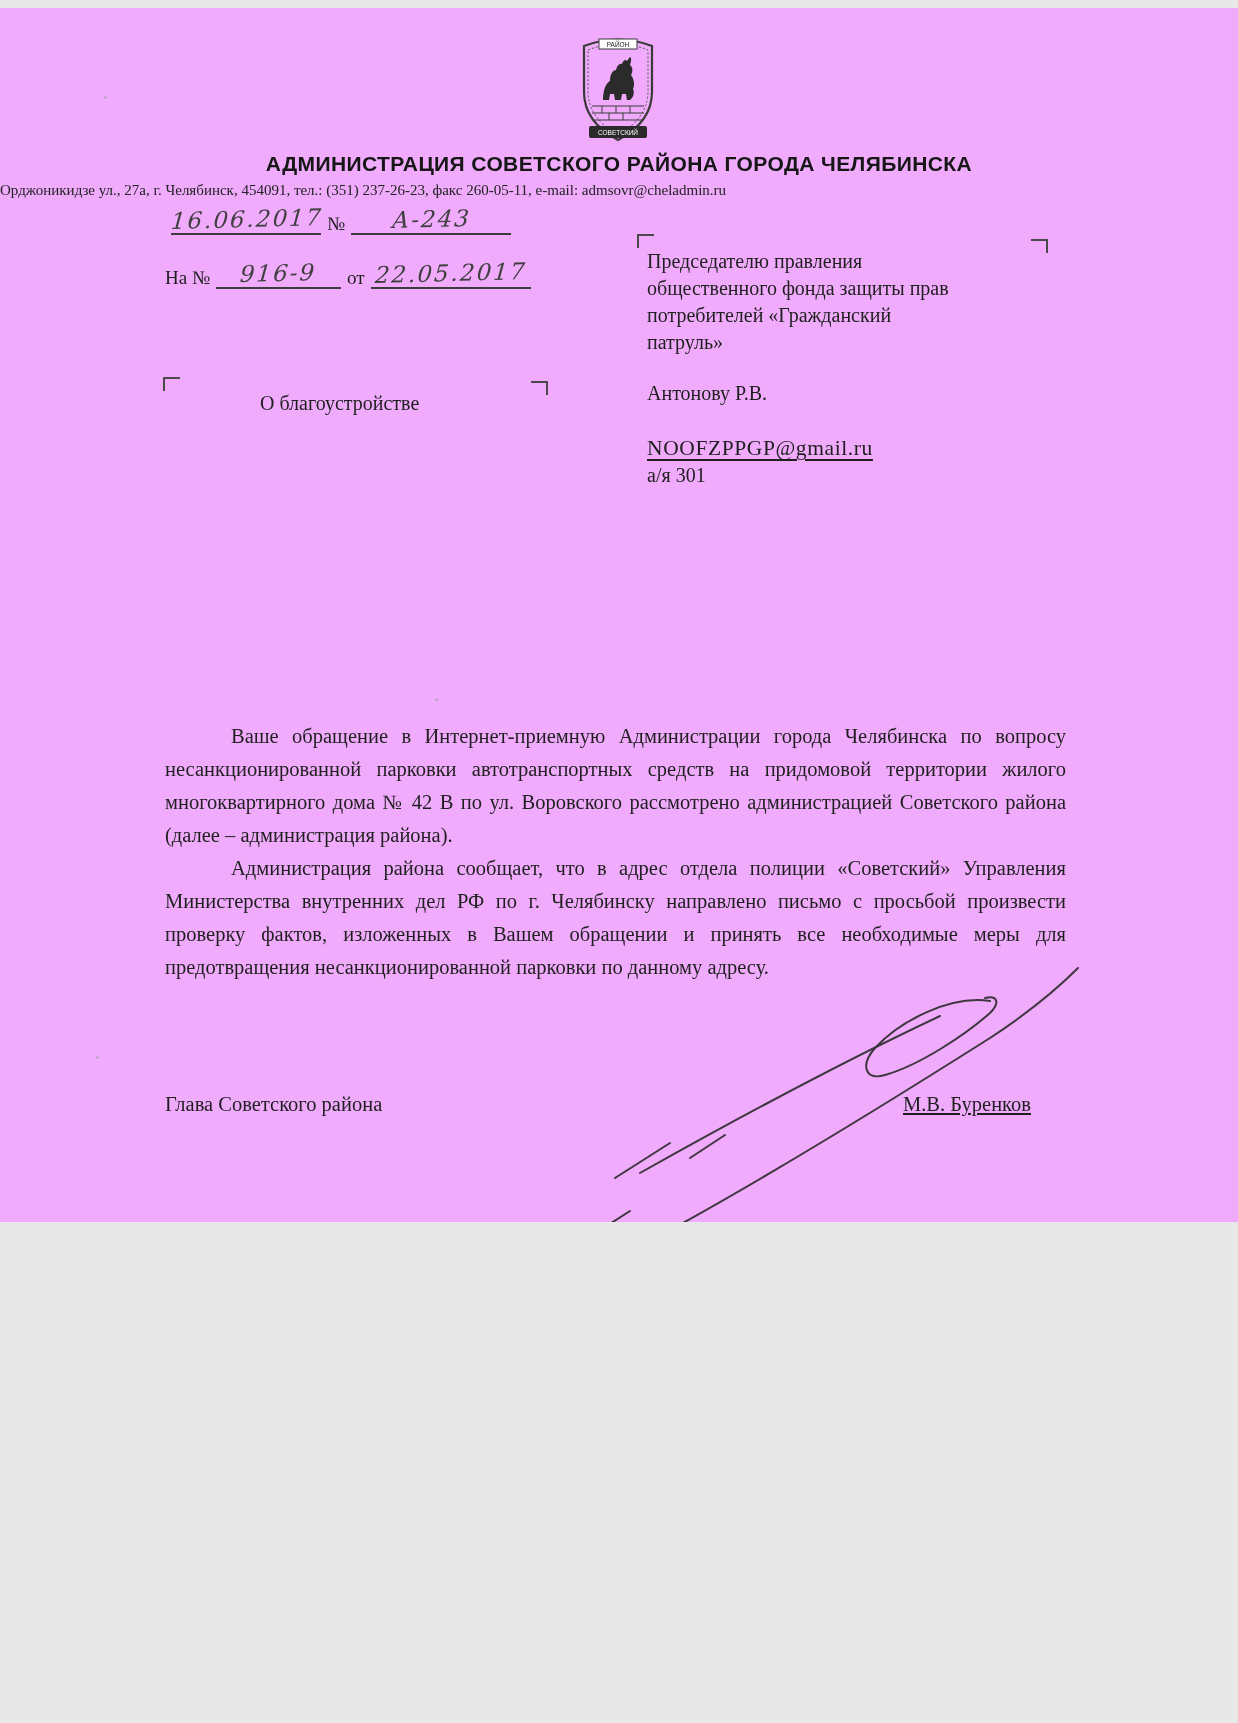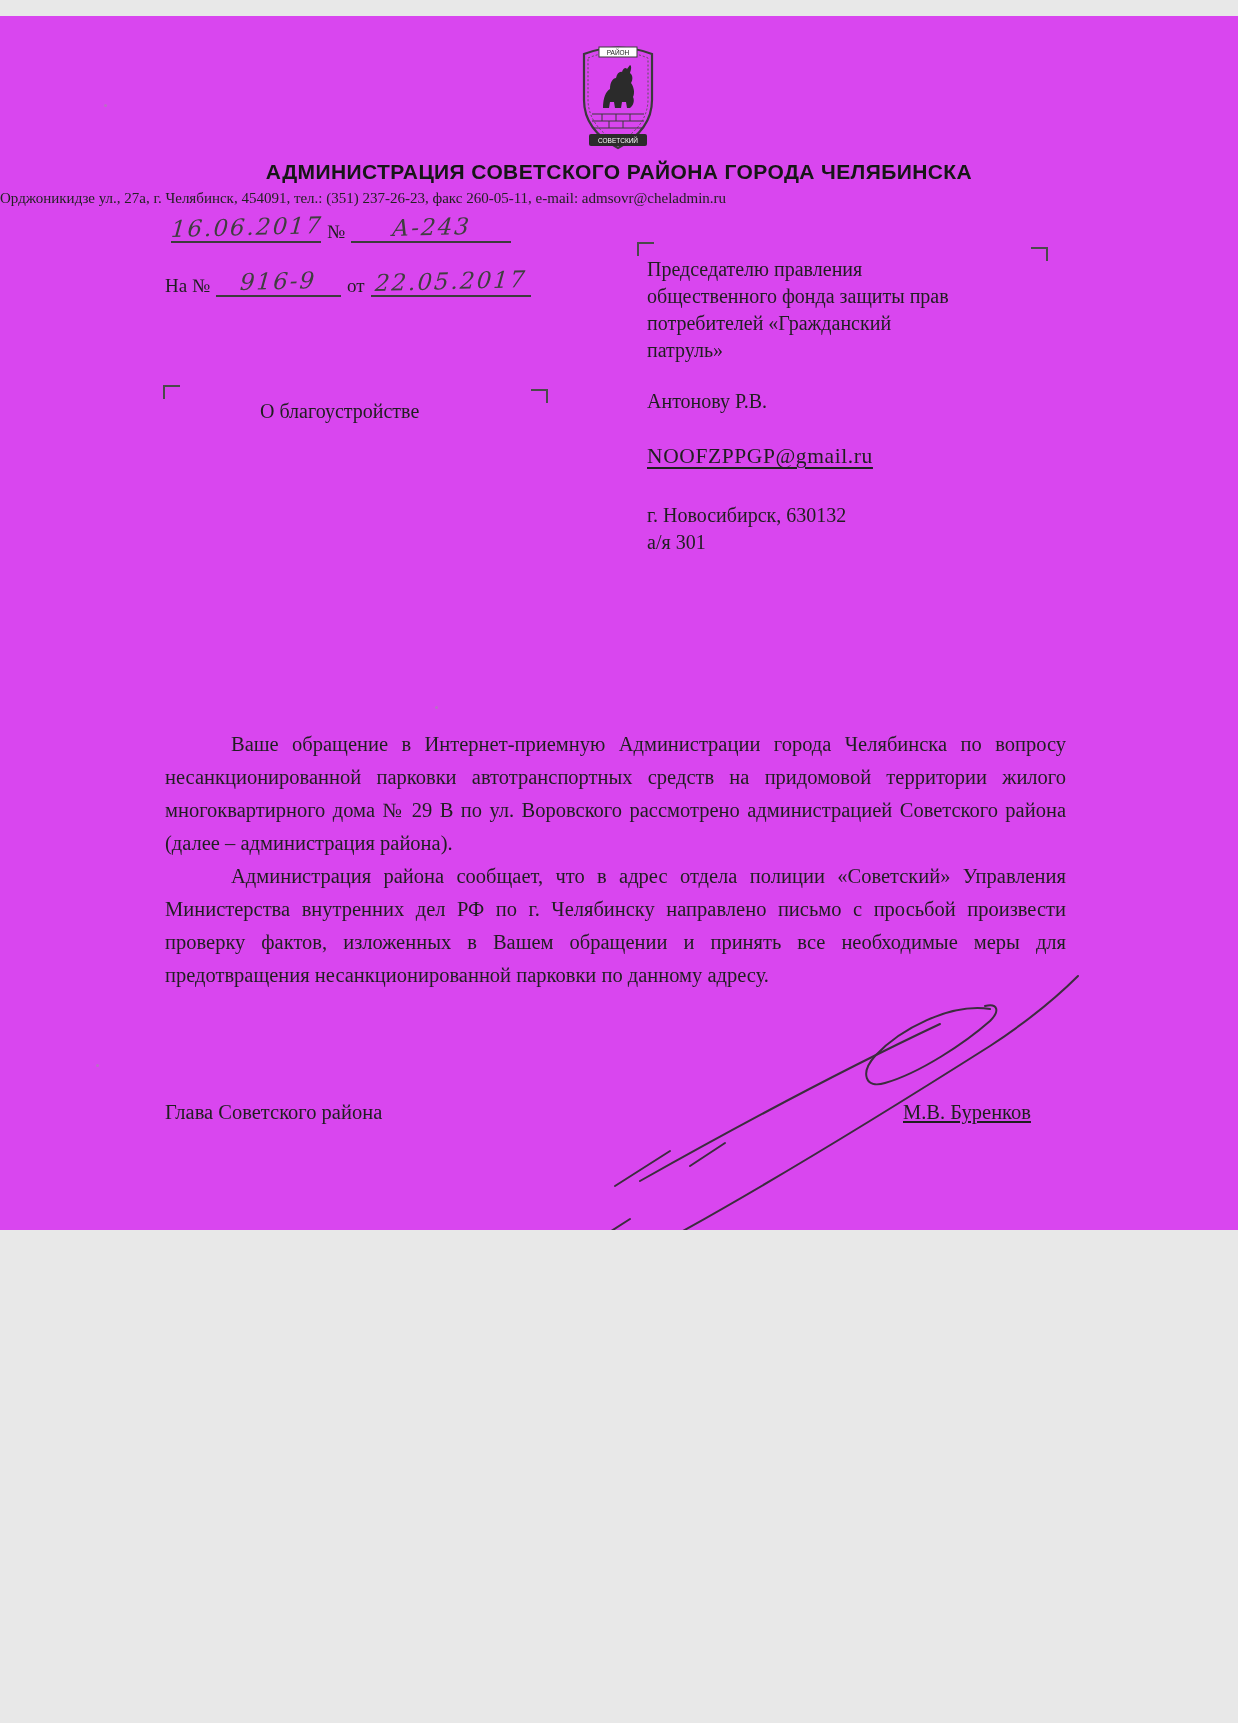--- a/index.html
+++ b/index.html
@@ -1,22 +1,22 @@
 <!DOCTYPE html>
 <html><head>
 <meta charset="utf-8">
 <style>
   * { margin: 0; padding: 0; box-sizing: border-box; }
   html, body { background: #e8e8e8; }
   .page {
     position: relative;
     width: 1238px;
     height: 1214px;
-    margin: 16px auto;
-    background: #d946ef;
+    margin: 8px auto;
+    background: #f0abfc;
     font-family: "Liberation Serif", serif;
     color: #1f1f1f;
     overflow: hidden;
   }
 
   
   .emblem { position: absolute; left: 572px; top: 22px; width: 92px; height: 116px; }
   .org-name {
     position: absolute; left: 0; top: 144px; width: 100%;
     text-align: center;
@@ -148,28 +148,27 @@
   <div class="corner corner-tl" style="left:163px; top:369px;"></div>
   <div class="corner corner-tr" style="left:531px; top:373px;"></div>
 
   <div class="addressee">
     <div>Председателю правления</div>
     <div>общественного фонда защиты прав</div>
     <div>потребителей «Гражданский</div>
     <div>патруль»</div>
     <div class="person">Антонову Р.В.</div>
     <div class="email">NOOFZPPGP@gmail.ru</div>
-    <div class="city">г. Новосибирск, 630132</div>
     <div>а/я 301</div>
   </div>
 
   <div class="subject">О благоустройстве</div>
 
   <div class="body-text">
-    <p>Ваше обращение в Интернет-приемную Администрации города Челябинска по вопросу несанкционированной парковки автотранспортных средств на придомовой территории жилого многоквартирного дома № 29 В по ул. Воровского рассмотрено администрацией Советского района (далее – администрация района).</p>
+    <p>Ваше обращение в Интернет-приемную Администрации города Челябинска по вопросу несанкционированной парковки автотранспортных средств на придомовой территории жилого многоквартирного дома № 42 В по ул. Воровского рассмотрено администрацией Советского района (далее – администрация района).</p>
     <p>Администрация района сообщает, что в адрес отдела полиции «Советский» Управления Министерства внутренних дел РФ по г. Челябинску направлено письмо с просьбой произвести проверку фактов, изложенных в Вашем обращении и принять все необходимые меры для предотвращения несанкционированной парковки по данному адресу.</p>
   </div>
 
   <div class="sign-title">Глава Советского района</div>
   <div class="sign-name">М.В. Буренков</div>
 
   <svg class="signature-svg" viewBox="0 0 560 370">
     <g fill="none" stroke="#2b2b2b" stroke-width="2" stroke-linecap="round" opacity="0.9">
       <path d="M25,350 C140,300 320,190 470,95 C505,72 535,48 558,25"></path>
       <path d="M120,230 C200,185 320,120 420,73"></path>

